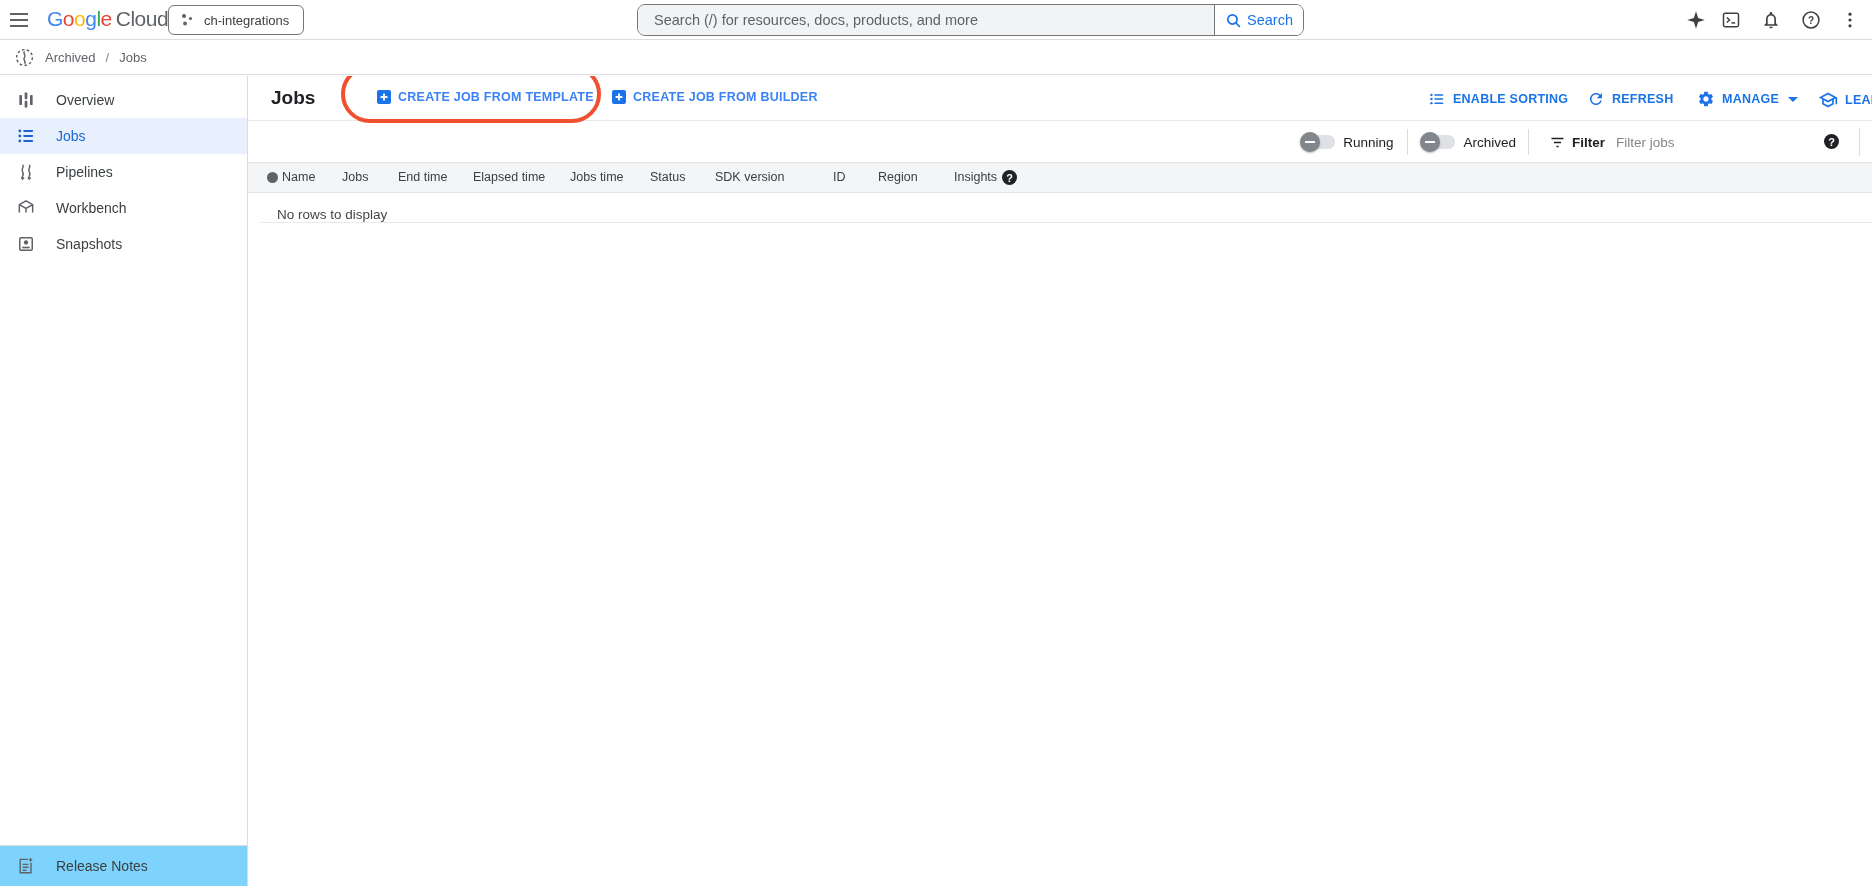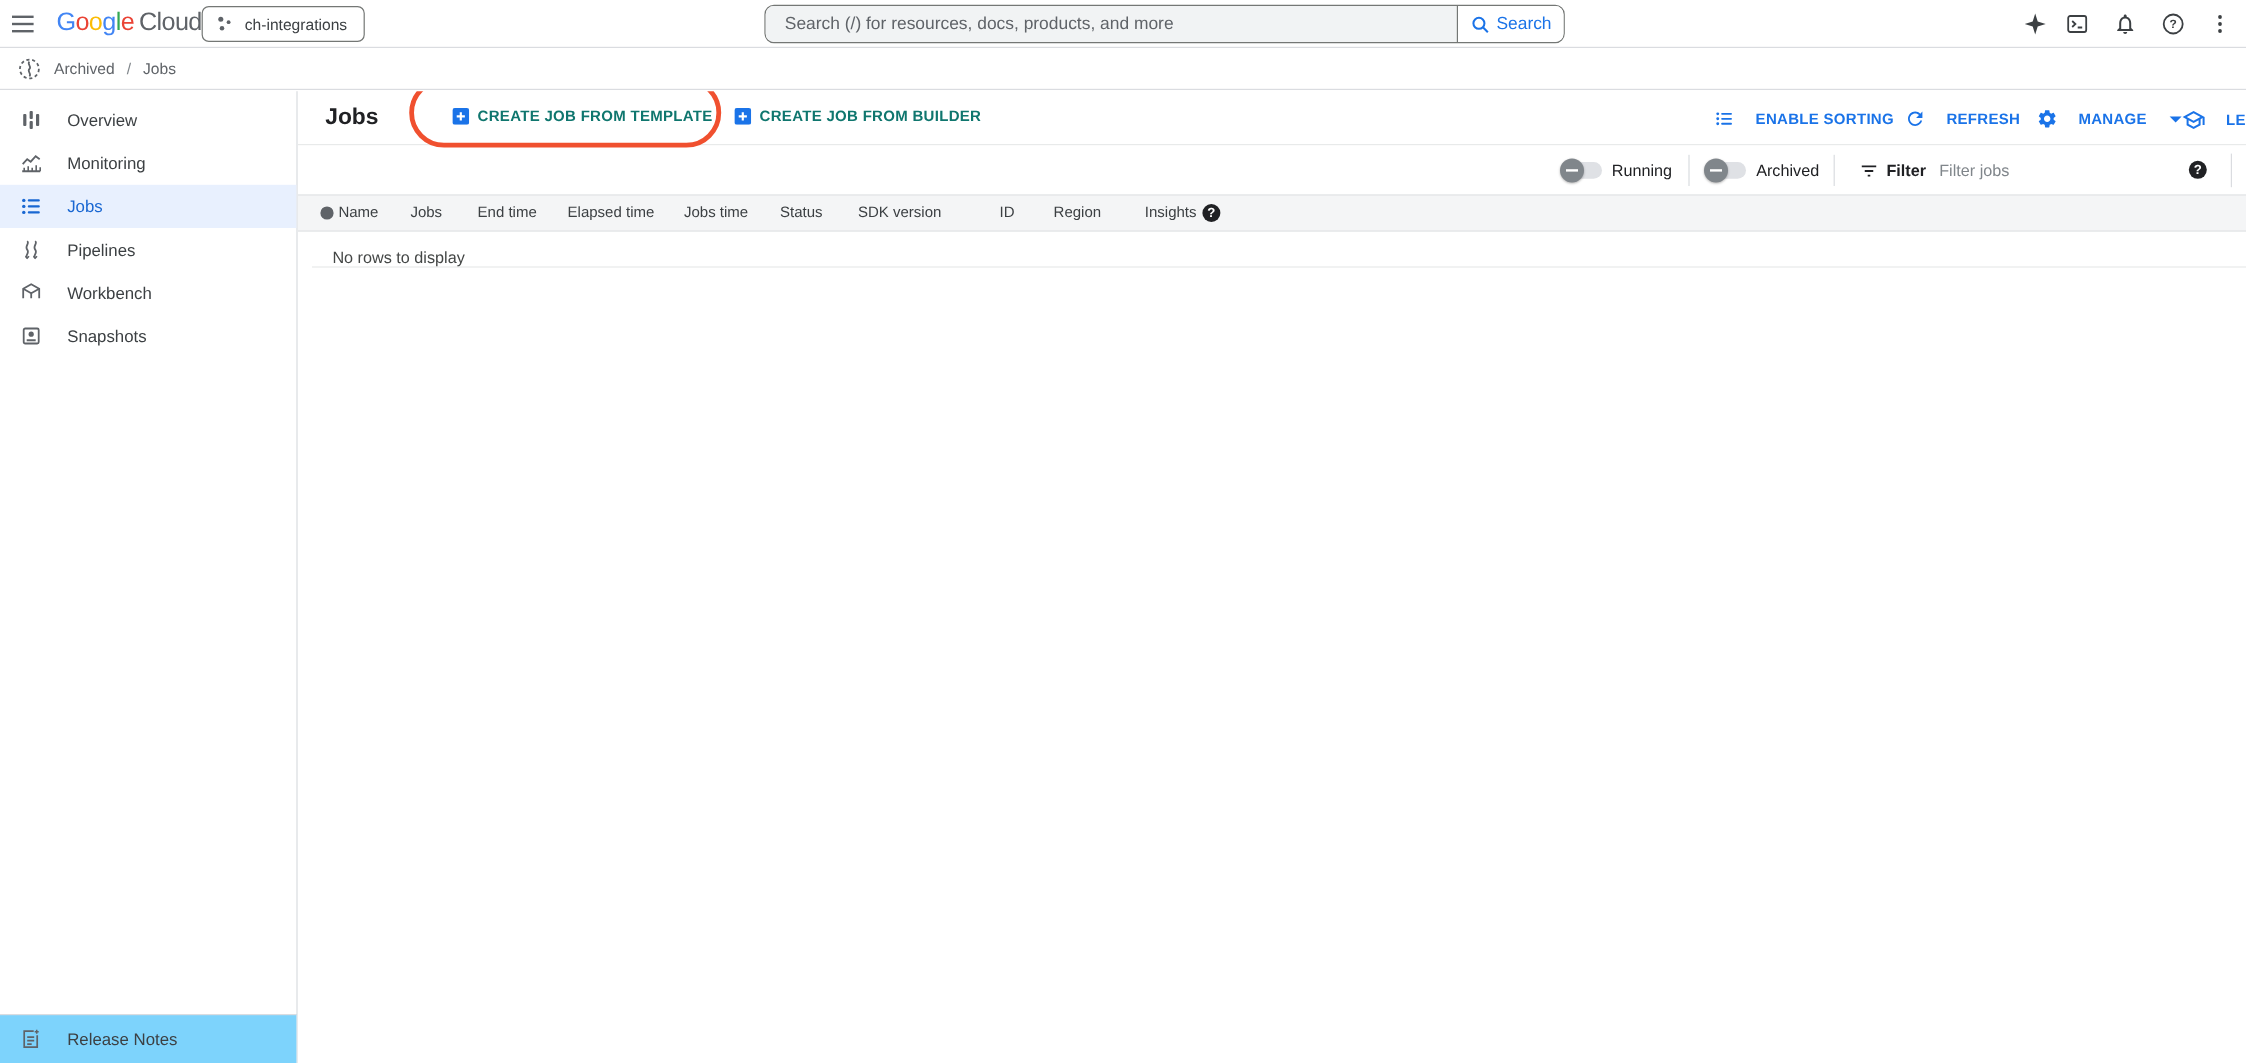--- a/index.html
+++ b/index.html
@@ -55,23 +55,23 @@
                  padding-left:16px; cursor:pointer; background:#7dd3fc; }
   .side-footer .side-icon { width:20px; height:20px; margin-right:20px; }
   .side-footer .side-label { font-size:14px; color:#3c4043; }
 
   
   .main { position:absolute; top:76px; left:248px; width:1624px; height:810px; overflow:hidden; }
 
   .title-row { position:absolute; top:0; left:0; width:100%; height:45px; border-bottom:1px solid #e8eaea; }
   .page-title { position:absolute; left:23px; top:11px; font-size:19px; color:#202124; }
   .blue-btn { position:absolute; top:14px; display:flex; align-items:center; gap:7px;
-              color:#0f766e; font-size:12.5px; font-weight:bold; letter-spacing:.25px;
+              color:#3b82f6; font-size:12.5px; font-weight:bold; letter-spacing:.25px;
               white-space:nowrap; cursor:pointer; }
-  .toolbar-btn { position:absolute; top:14px; display:flex; align-items:center; gap:17px;
+  .toolbar-btn { position:absolute; top:14px; display:flex; align-items:center; gap:7px;
                  color:#1a73e8; font-size:12.5px; font-weight:bold; letter-spacing:.25px;
                  white-space:nowrap; cursor:pointer; }
   .caret { width:0; height:0; border-left:5px solid transparent; border-right:5px solid transparent;
            border-top:5px solid #1a73e8; margin-left:2px; }
   .annotation { position:absolute; left:93px; top:-11px; width:260px; height:58px;
                 border:4px solid #f0502f; border-radius:32px; z-index:6; pointer-events:none; }
 
   .filter-row { position:absolute; top:46px; left:4px; width:100%; height:40px;
                 display:flex; align-items:center;justify-content:flex-end; }
   .toggle { width:33px; height:14px; background:#dfe1e5; border-radius:7px; position:relative;
@@ -192,30 +192,20 @@
       <span class="side-icon">
         <svg width="20" height="20" viewBox="0 0 24 24" fill="#5f6368">
           <rect x="4" y="6" width="3.2" height="12" rx="1"></rect>
           <rect x="10.4" y="3" width="3.2" height="8" rx="1"></rect>
           <rect x="10.4" y="13" width="3.2" height="8" rx="1"></rect>
           <rect x="16.8" y="6" width="3.2" height="12" rx="1"></rect>
         </svg>
       </span>
       <span class="side-label">Overview</span>
     </div>
-    <div class="side-item">
-      <span class="side-icon">
-        <svg width="20" height="20" viewBox="0 0 24 24" fill="none" stroke="#5f6368" stroke-width="1.8">
-          <path d="M3 20h18" stroke-width="2"></path>
-          <path d="M5 20v-3.5M9 20v-5M13 20v-3.5M17 20v-6M21 20v-4" stroke-width="1.6"></path>
-          <path d="M3.5 13l4.5-5 3.5 2.5L16.5 5l4 3"></path>
-        </svg>
-      </span>
-      <span class="side-label">Monitoring</span>
-    </div>
     <div class="side-item selected">
       <span class="side-icon">
         <svg width="20" height="20" viewBox="0 0 24 24" fill="#1967d2">
           <circle cx="4.6" cy="6" r="1.7"></circle>
             <circle cx="4.6" cy="12" r="1.7"></circle>
             <circle cx="4.6" cy="18" r="1.7"></circle>
           <rect x="8.6" y="4.9" width="12" height="2.2" rx="1"></rect>
           <rect x="8.6" y="10.9" width="12" height="2.2" rx="1"></rect>
           <rect x="8.6" y="16.9" width="12" height="2.2" rx="1"></rect>
         </svg>

